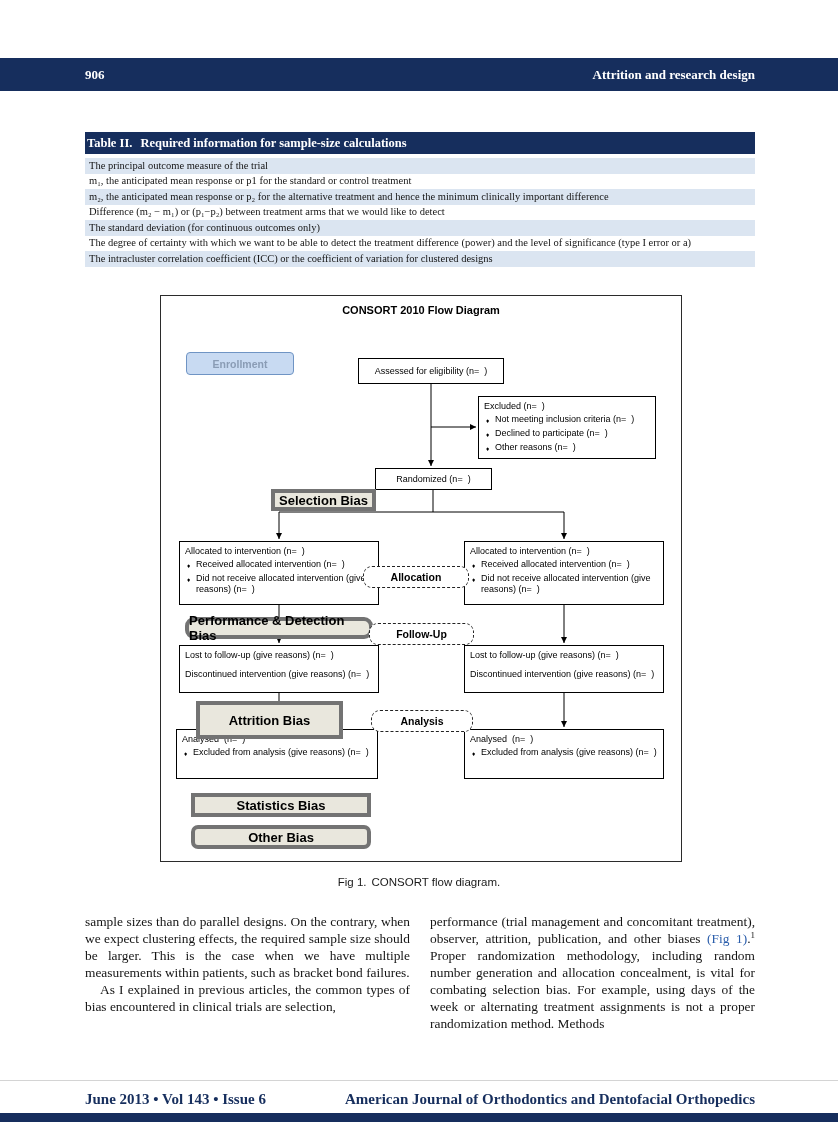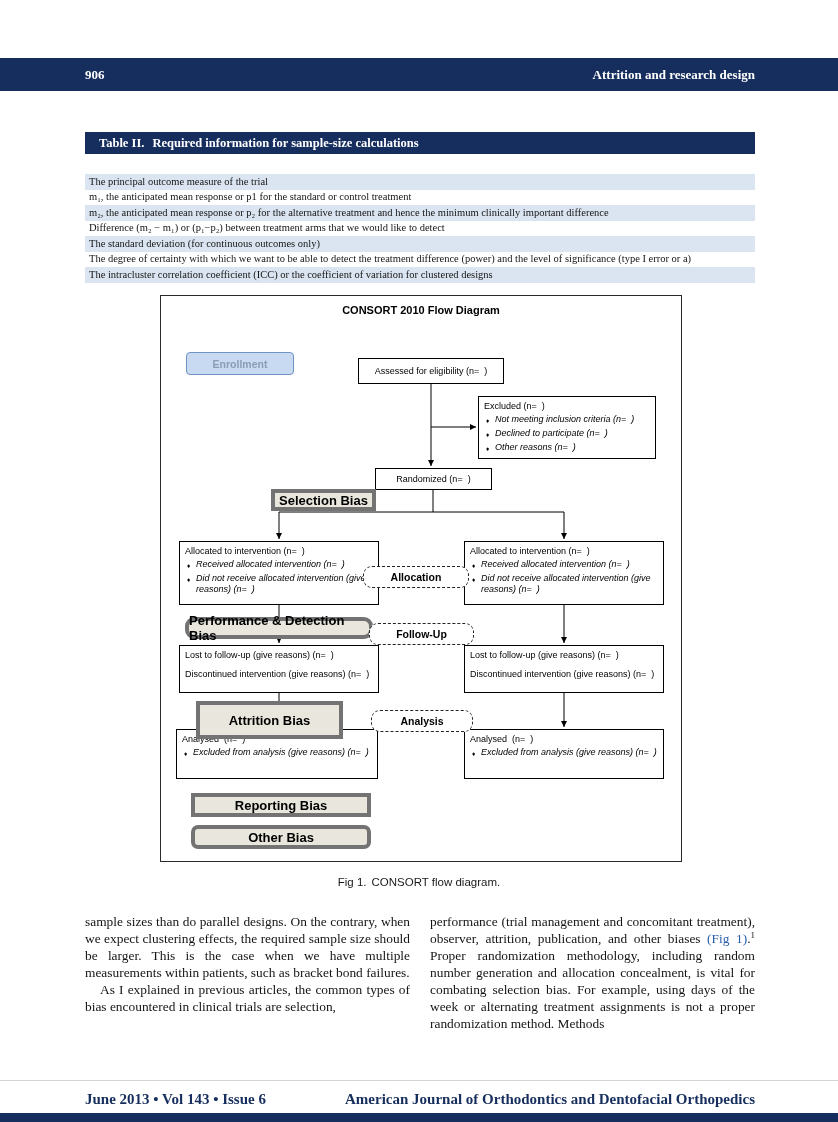--- a/index.html
+++ b/index.html
@@ -7,23 +7,23 @@
         font-family:"Liberation Serif",serif;color:#141414;}
 
   
   .topbar{position:absolute;left:0;top:58px;width:838px;height:33px;background:var(--navy);
           color:#fff;display:flex;align-items:center;justify-content:space-between;
           box-sizing:border-box;padding:0 83px 0 85px;font-weight:bold;font-size:13px;}
 
   
   .tableii{position:absolute;left:85px;top:132px;width:670px;}
   .tableii .thead{background:var(--navy);color:#fff;font-weight:bold;font-size:12.5px;
-                  padding:4px 14px;line-height:14px;}
+                  padding:4px 2px;line-height:14px;}
   .tableii .thead .tlabel{margin-right:8px;}
-  .tableii .rows{margin-top:20px;}
+  .tableii .rows{margin-top:4px;}
   .tableii .row{font-size:10.5px;line-height:12.5px;padding:1.5px 4px;}
   .tableii .row:nth-child(odd){background:var(--row_alt);}
 
   
   .figure{position:absolute;left:160px;top:295px;width:520px;height:565px;border:1px solid #2b2b2b;
           background:#fff;font-family:"Liberation Sans",sans-serif;color:#000;}
   .fig-title{position:absolute;top:8px;left:0;width:100%;text-align:center;font-weight:bold;font-size:11px;}
   .arrows{position:absolute;left:0;top:0;width:520px;height:565px;z-index:1;}
   .fbox{position:absolute;box-sizing:border-box;background:#fff;border:1px solid #000;
         font-size:9px;line-height:11px;z-index:2;}
@@ -50,21 +50,21 @@
   .attr{left:35px;top:405px;width:147px;height:38px;}
   .rep{left:30px;top:497px;width:180px;height:24px;}
   .oth{left:30px;top:529px;width:180px;height:24px;border-radius:7px;}
   .dash{position:absolute;box-sizing:border-box;background:#fff;border:1.5px dashed #222;border-radius:9px;
         display:flex;align-items:center;justify-content:center;font-weight:bold;font-size:10.5px;z-index:3;}
   .d-alloc{left:202px;top:230px;width:106px;height:22px;margin-top:40px;}
   .d-fu{left:208px;top:327px;width:105px;height:22px;}
   .d-an{left:210px;top:414px;width:102px;height:22px;}
   .bullet{display:flex;margin-top:2px;}
   .bullet .bm{flex:none;width:9px;font-size:6.5px;padding-top:1px;padding-left:2px;}
-  .bullet .bt{flex:1;font-style:italic;}
+  .bullet .bt{flex:1;}
 
   
   .caption{position:absolute;top:876px;left:0;width:838px;text-align:center;
            font-family:"Liberation Sans",sans-serif;font-size:11.5px;color:#1a1a1a;}
   .caption .clabel{margin-right:5px;}
 
   
   .colL{position:absolute;left:85px;top:913px;width:325px;}
   .colR{position:absolute;left:430px;top:913px;width:325px;}
   .colL p,.colR p{margin:0;font-size:13.4px;line-height:17px;text-align:justify;}
@@ -196,21 +196,21 @@
       </div>
     </div>
     <div class="fbox pad an-r">
       <div>Analysed&nbsp; (n=&nbsp;&nbsp;)</div>
       <div class="bullet">
         <span class="bm">♦</span>
         <span class="bt">Excluded from analysis (give reasons) (n=&nbsp;&nbsp;)</span>
       </div>
     </div>
 
-    <div class="bias rep">Reporting Bias</div>
+    <div class="bias rep">Statistics Bias</div>
     <div class="bias oth">Other Bias</div>
   </div>
 
   <div class="caption">
     <span class="clabel">Fig 1.</span><span>CONSORT flow diagram.</span>
   </div>
 
   <div class="colL">
     <p>sample sizes than do parallel designs. On the contrary, when we expect clustering effects, the required sample size should be larger. This is the case when we have multiple measurements within patients, such as bracket bond failures.</p>
     <p class="indent">As I explained in previous articles, the common types of bias encountered in clinical trials are selection,</p>

